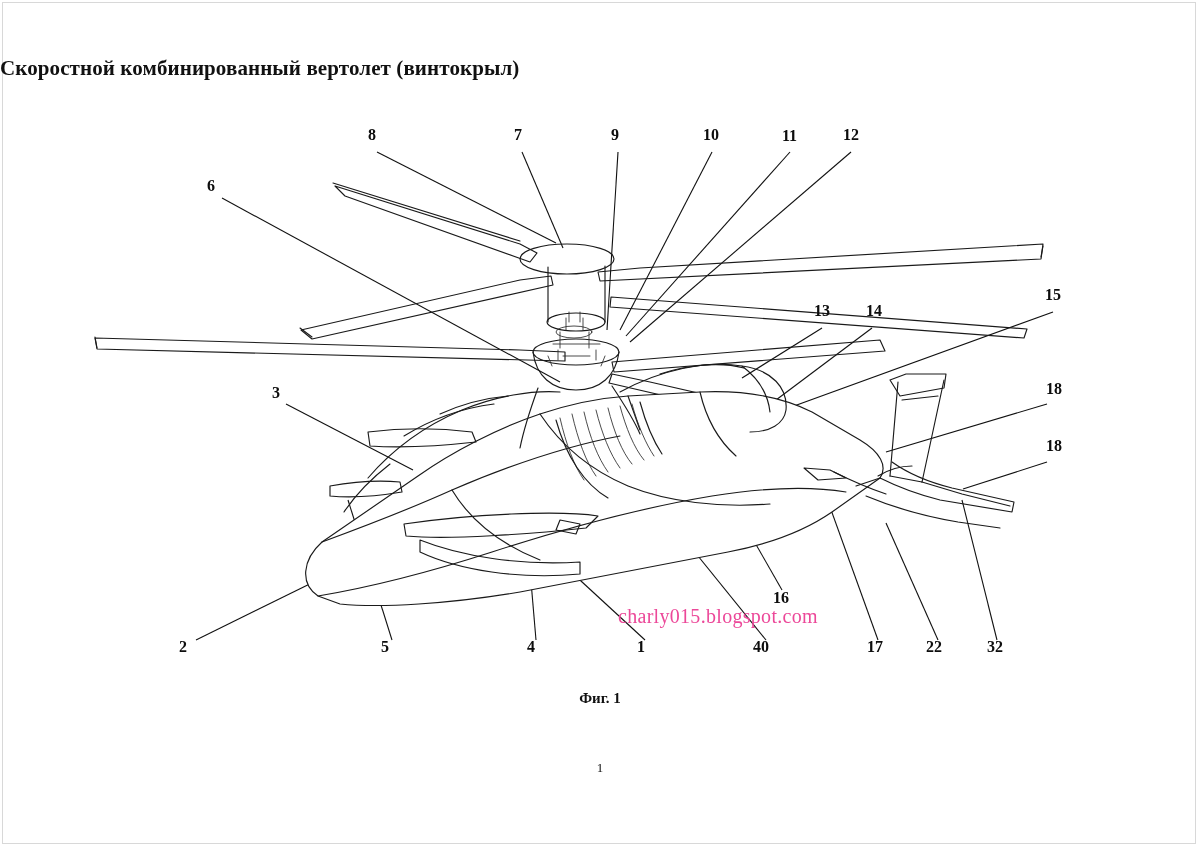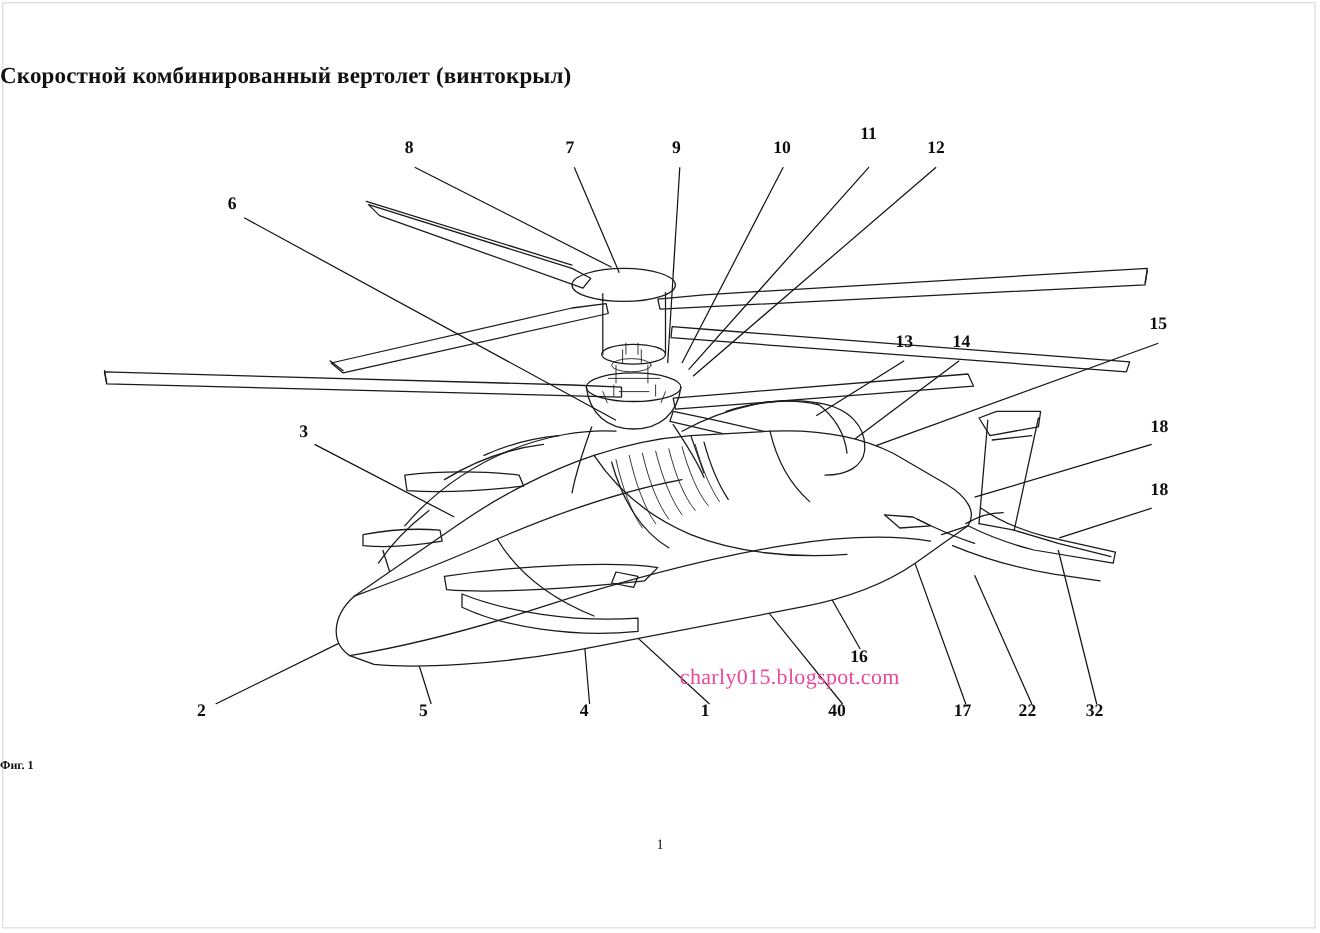--- a/index.html
+++ b/index.html
@@ -36,22 +36,22 @@
     font-size: 21px;
     font-weight: bold;
     color: #111111;
     letter-spacing: 0.1px;
   }
   .fig-caption {
     position: absolute;
     left: 0;
     top: 690px;
     width: 1200px;
-    text-align: left;
-    font-size: 11px;
+    text-align: center;
+    font-size: 15px;
     font-weight: bold;
     color: #111111;
   }
   .page-number {
     position: absolute;
     left: 0;
     top: 760px;
     width: 1200px;
     text-align: center;
     font-size: 13px;
@@ -256,21 +256,21 @@
   <div class="callout" style="left:637px;  top:639px;">1</div>
   <div class="callout" style="left:179px;  top:639px;">2</div>
   <div class="callout" style="left:272px;  top:385px;">3</div>
   <div class="callout" style="left:527px;  top:639px;">4</div>
   <div class="callout" style="left:381px;  top:639px;">5</div>
   <div class="callout" style="left:207px;  top:178px;">6</div>
   <div class="callout" style="left:514px;  top:127px;">7</div>
   <div class="callout" style="left:368px;  top:127px;">8</div>
   <div class="callout" style="left:611px;  top:127px;">9</div>
   <div class="callout" style="left:703px;  top:127px;">10</div>
-  <div class="callout" style="left:782px;  top:114px;">11</div>
+  <div class="callout" style="left:782px;  top:128px;">11</div>
   <div class="callout" style="left:843px;  top:127px;">12</div>
   <div class="callout" style="left:814px;  top:303px;">13</div>
   <div class="callout" style="left:866px;  top:303px;">14</div>
   <div class="callout" style="left:1045px; top:287px;text-align:center;">15</div>
   <div class="callout" style="left:773px;  top:590px;">16</div>
   <div class="callout" style="left:867px;  top:639px;">17</div>
   <div class="callout" style="left:1046px; top:381px;">18</div>
   <div class="callout" style="left:1046px; top:438px;">18</div>
   <div class="callout" style="left:753px;  top:639px;">40</div>
   <div class="callout" style="left:987px;  top:639px;">32</div>

